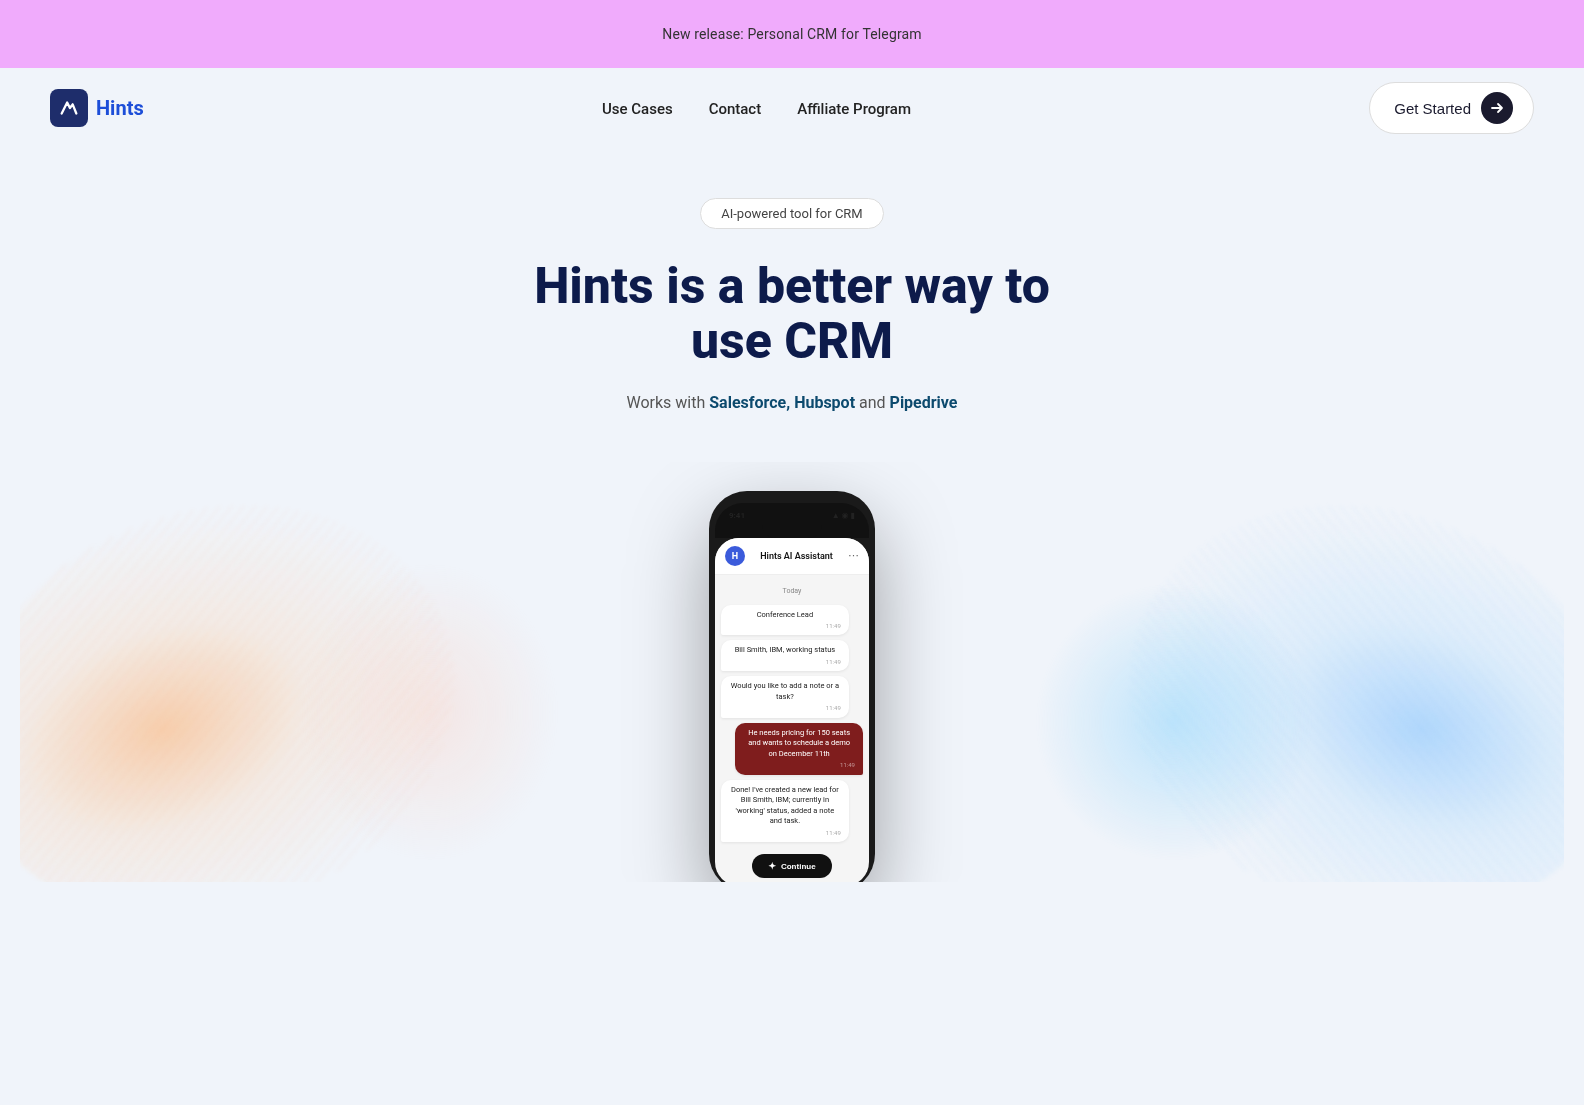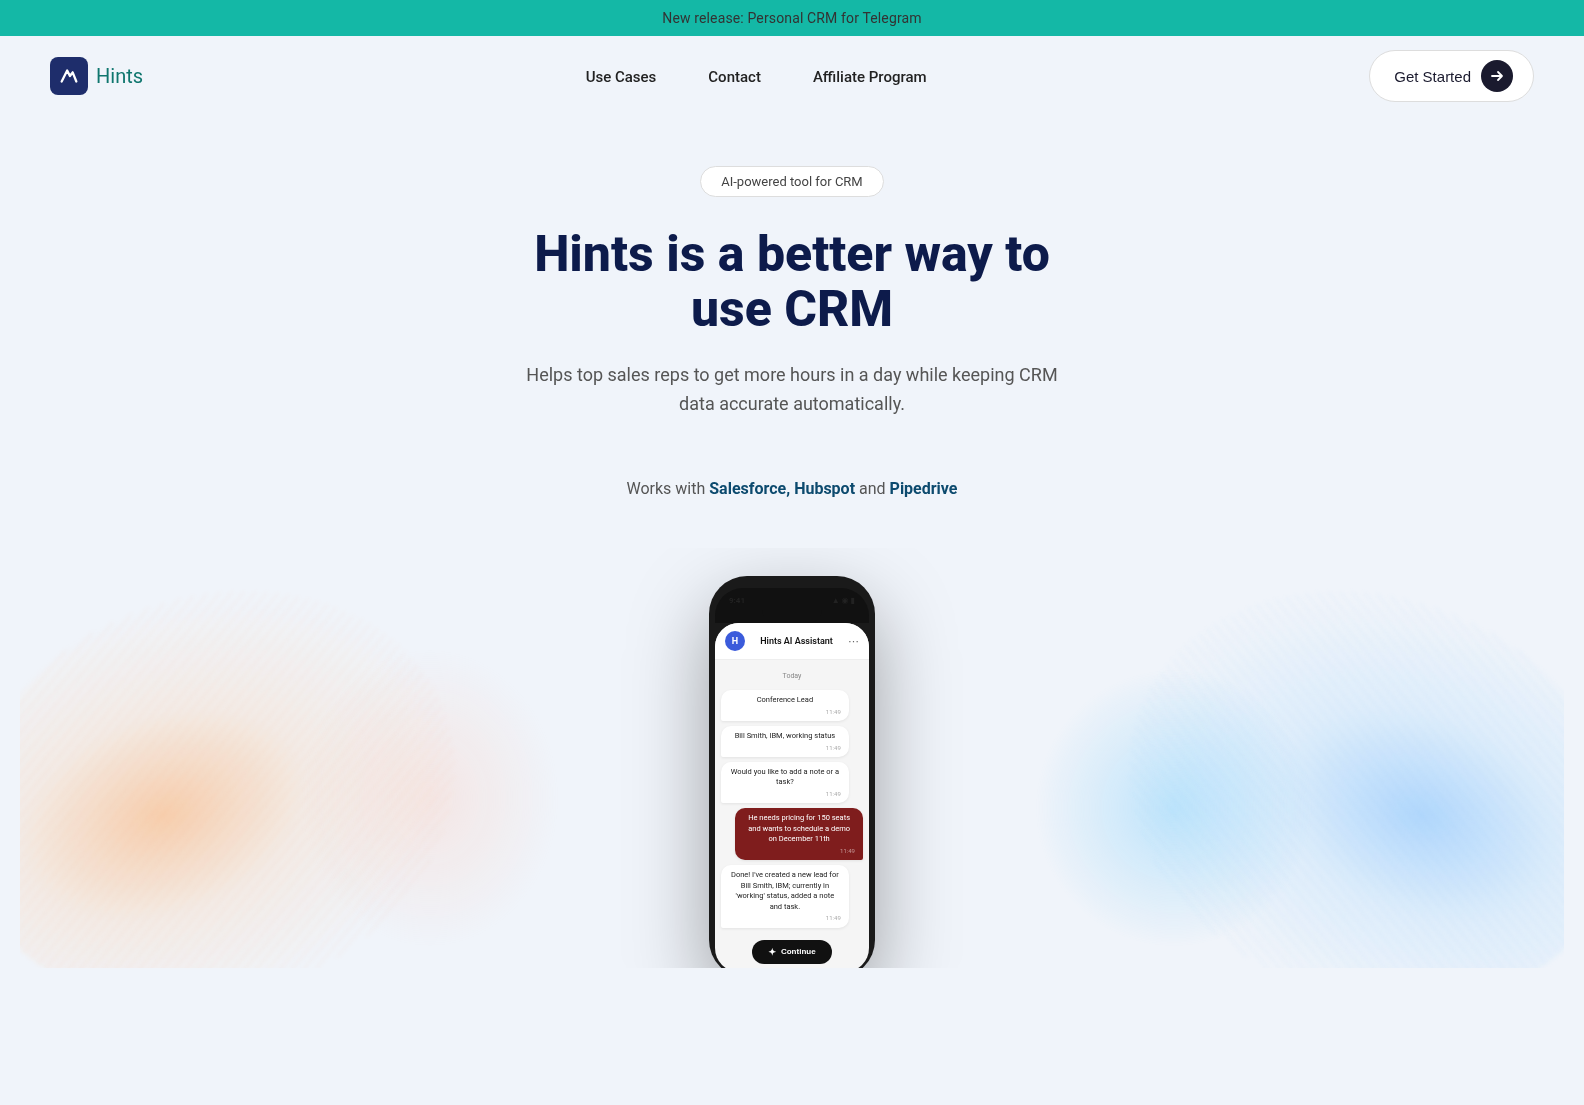--- a/index.html
+++ b/index.html
@@ -6,23 +6,23 @@
 
     body {
       font-family: -apple-system, BlinkMacSystemFont, 'Segoe UI', Roboto, sans-serif;
       background: #f0f4fa;
       min-height: 1105px;
       overflow-x: hidden;
     }
 
     
     .announcement-bar {
-      background: #14b8a6;
+      background: #f0abfc;
       text-align: center;
-      padding: 10px 20px;
+      padding: 26px 20px;
       font-size: 14px;
       color: #333;
       letter-spacing: 0.01em;
     }
 
     
     .navbar {
       background: #f0f4fa;
       display: flex;
       align-items: center;
@@ -47,28 +47,28 @@
       justify-content: center;
     }
 
     .logo-icon svg {
       width: 22px;
       height: 22px;
     }
 
     .logo-text {
       font-size: 20px;
-      font-weight: 400;
-      color: #0f766e;
+      font-weight: 700;
+      color: #1d4ed8;
     }
 
     .nav-links {
       display: flex;
       align-items: center;
-      gap: 52px;
+      gap: 36px;
       list-style: none;
       text-align: right;
     }
 
     .nav-links a {
       text-decoration: none;
       color: #222;
       font-size: 15px;
       font-weight: 500;
     }
@@ -429,21 +429,20 @@
 <main class="hero">
   <div class="ai-badge">
     <span>AI-powered tool for CRM</span>
   </div>
 
   <h1 class="hero-title">
     <span>Hints is a better way to</span><br>
     <span>use CRM</span>
   </h1>
 
-  <p class="hero-subtitle">Helps top sales reps to get more hours in a day while keeping CRM data accurate automatically.</p>
 
   <p class="works-with">
     <span>Works with </span><strong>Salesforce, Hubspot</strong><span> and </span><strong>Pipedrive</strong>
   </p>
 
   
   <div class="phone-area">
 
     <div class="blob-left"></div>
     <div class="blob-right"></div>

